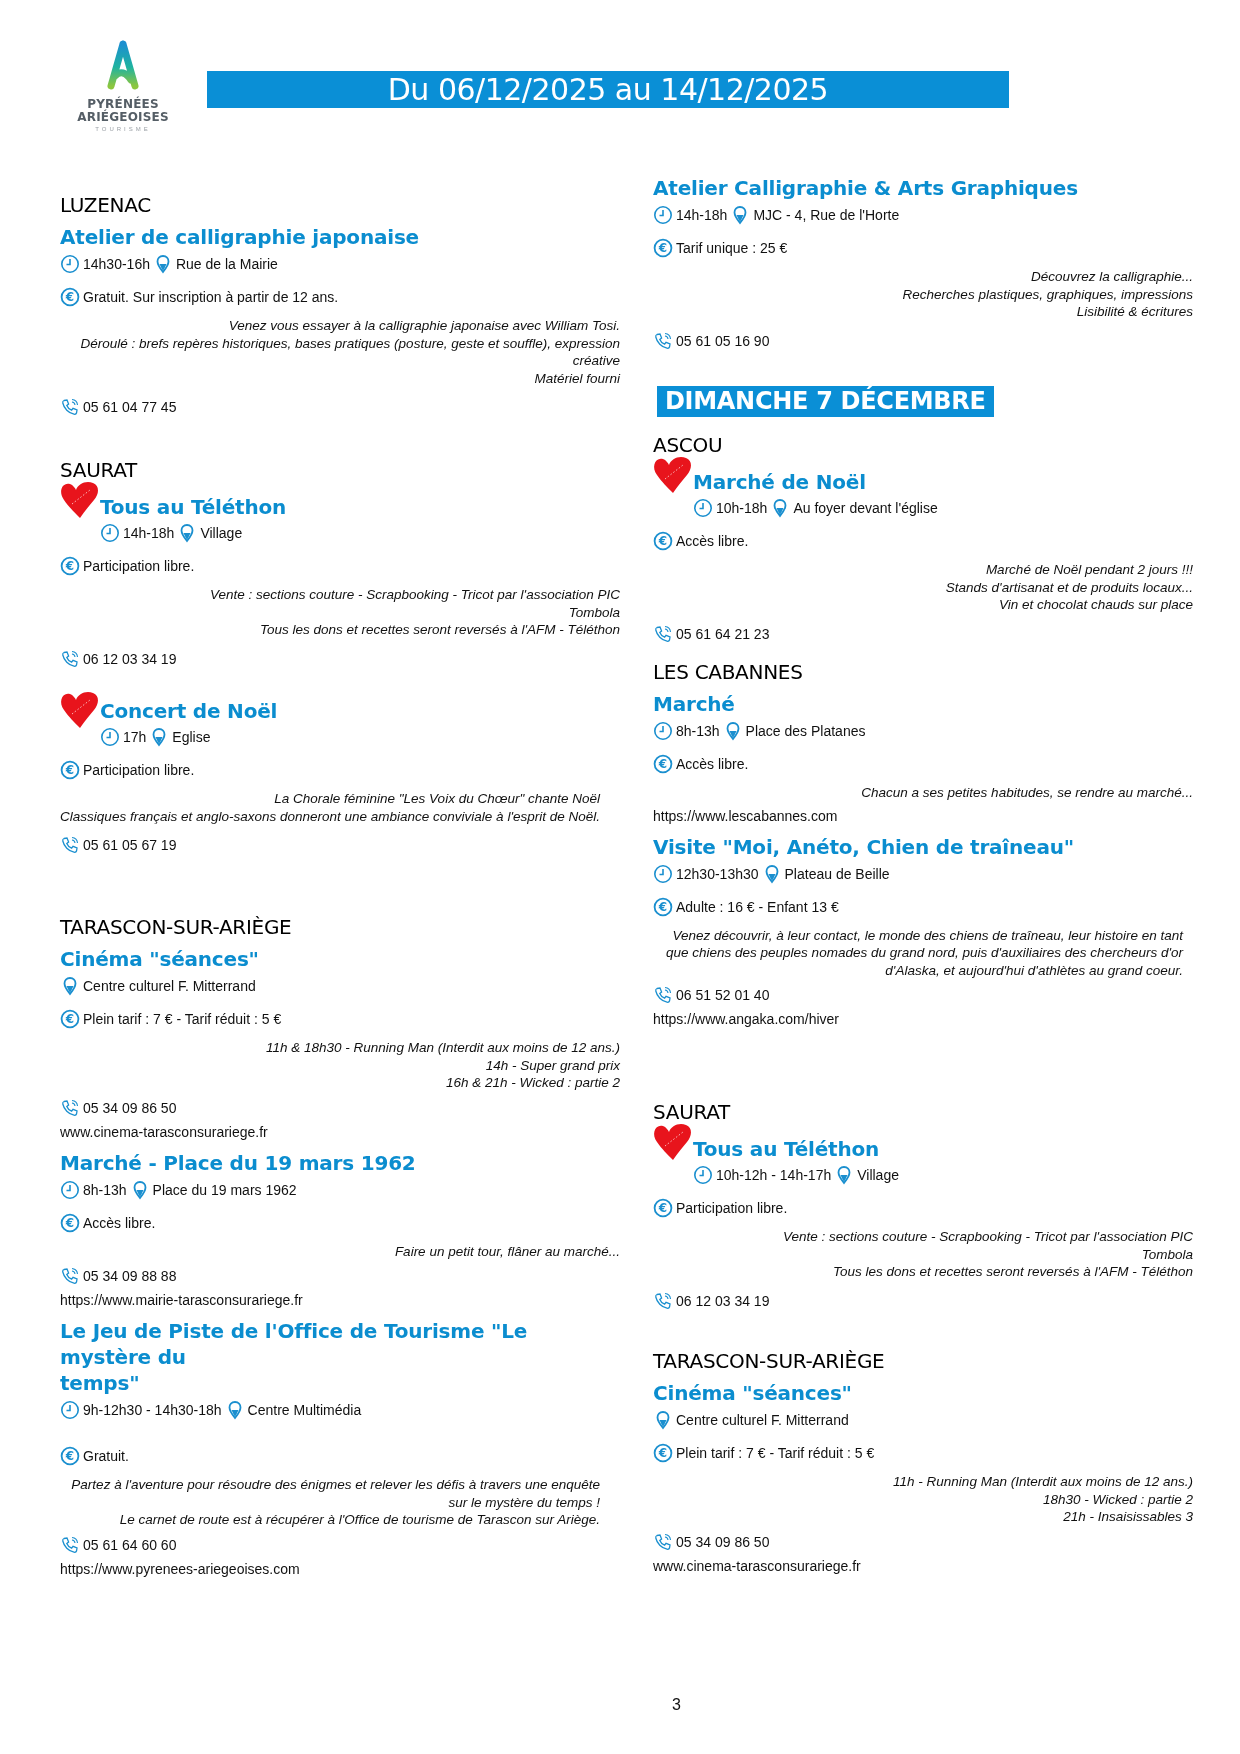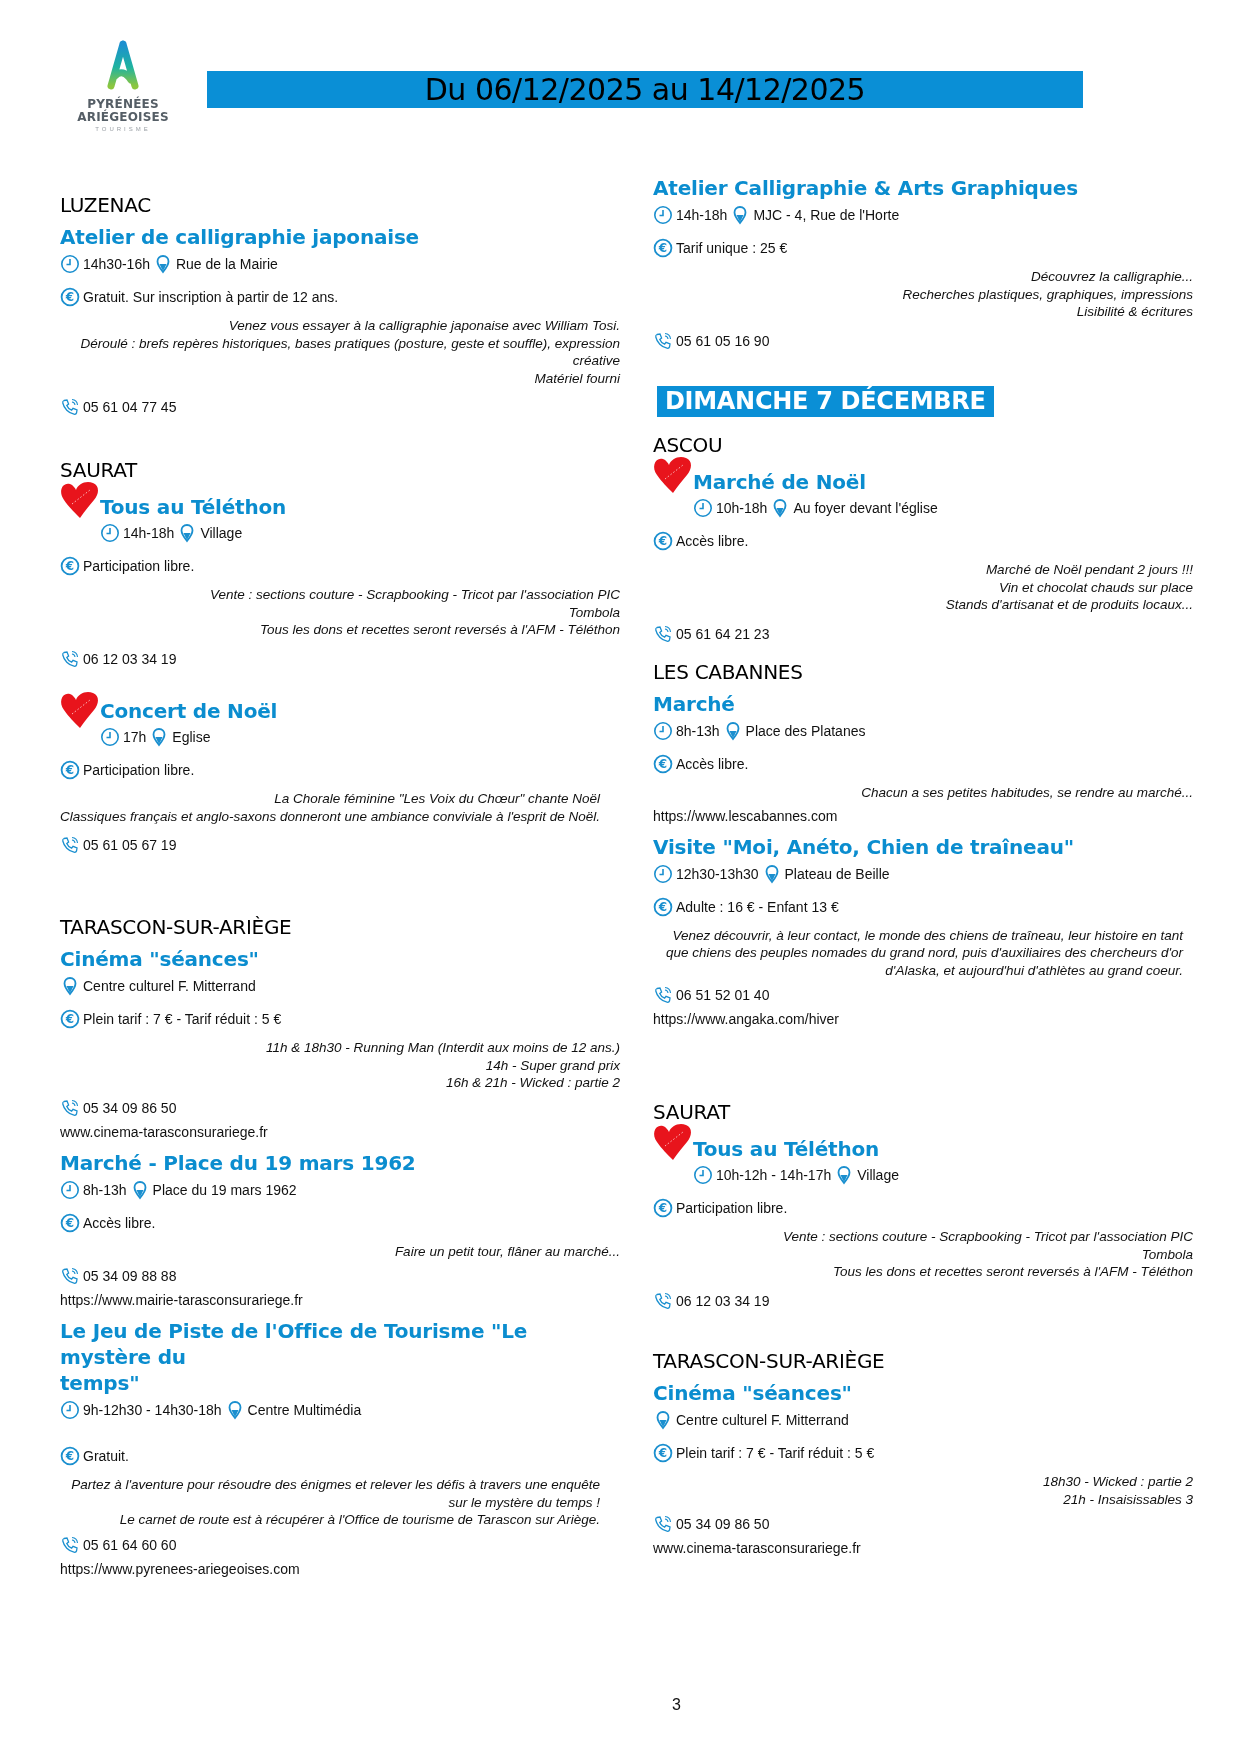--- a/index.html
+++ b/index.html
@@ -2,22 +2,22 @@
 <html><head>
 <meta charset="utf-8">
 <style>
   html, body { margin: 0; padding: 0; background: #ffffff; }
   body { width: 1240px; height: 1754px; position: relative; overflow: hidden;
          font-family: "Liberation Sans", "DejaVu Sans", sans-serif; color: #1a1a1a; }
   .logo { position: absolute; left: 68px; top: 40px; width: 110px; height: 100px; text-align: center; }
   .logo svg { display: block; margin: 0 auto; }
   .logo .l1, .logo .l2 { font-family: "DejaVu Sans", sans-serif; font-weight: bold; font-size: 12px; line-height: 13px; color: #555e66; letter-spacing: 0.2px; }
   .logo .l3 { font-size: 6px; color: #9aa0a6; letter-spacing: 3px; margin-top: 2px; }
-  .date-bar { position: absolute; left: 207px; top: 71px; width: 876px; height: 37px; background: #0a8fd6;
-              color: #000000; font-size: 30px; line-height: 37px; text-align: center; font-family: "DejaVu Sans", sans-serif; letter-spacing: -0.5px; }
+  .date-bar { position: absolute; left: 207px; top: 71px; width: 802px; height: 37px; background: #0a8fd6;
+              color: #ffffff; font-size: 30px; line-height: 37px; text-align: center; font-family: "DejaVu Sans", sans-serif; letter-spacing: -0.5px; }
   .col { position: absolute; top: 0; }
   .col-left { left: 60px; width: 560px; }
   .col-right { left: 653px; width: 540px; }
   .block { position: absolute; left: 0; width: 100%; }
   .town { font-family: "DejaVu Sans", sans-serif; font-weight: normal; font-size: 20px; color: #000; letter-spacing: -0.3px; line-height: 24px; }
   .title { font-family: "DejaVu Sans", sans-serif; font-weight: bold; font-size: 20px; color: #0b8dcf; line-height: 26px; letter-spacing: -0.2px; }
   .row { font-size: 14px; line-height: 20px; display: flex; align-items: center; gap: 3px; color: #111; }
   .row .ic { display: inline-flex; width: 20px; height: 20px; align-items: center; justify-content: center; flex: 0 0 auto; }
   .desc { font-style: italic; font-size: 13.5px; line-height: 17.5px; color: #111; text-align: right; }
   .link { font-size: 14px; line-height: 20px; color: #111; }
@@ -378,22 +378,22 @@
     <div class="row" style="margin-top:13px">
       <span class="ic">
           <svg width="20" height="20">
             <use href="#i-euro"></use>
           </svg>
         </span>
       <span>Accès libre.</span>
     </div>
     <div class="desc" style="margin-top:10px">
       <div>Marché de Noël pendant 2 jours !!!</div>
+      <div>Stands d'artisanat et de produits locaux...</div>
       <div>Vin et chocolat chauds sur place</div>
-      <div>Stands d'artisanat et de produits locaux...</div>
     </div>
     <div class="row" style="margin-top:10px">
       <span class="ic">
           <svg width="20" height="20">
             <use href="#i-phone"></use>
           </svg>
         </span>
       <span>05 61 64 21 23</span>
     </div>
   </div>
@@ -521,20 +521,21 @@
     </div>
     <div class="row" style="margin-top:13px">
       <span class="ic">
           <svg width="20" height="20">
             <use href="#i-euro"></use>
           </svg>
         </span>
       <span>Plein tarif : 7 € - Tarif réduit : 5 €</span>
     </div>
     <div class="desc" style="margin-top:10px">
+      <div>11h - Running Man (Interdit aux moins de 12 ans.)</div>
       <div>18h30 - Wicked : partie 2</div>
       <div>21h - Insaisissables 3</div>
     </div>
     <div class="row" style="margin-top:6px">
       <span class="ic">
           <svg width="20" height="20">
             <use href="#i-phone"></use>
           </svg>
         </span>
       <span>05 34 09 86 50</span>

